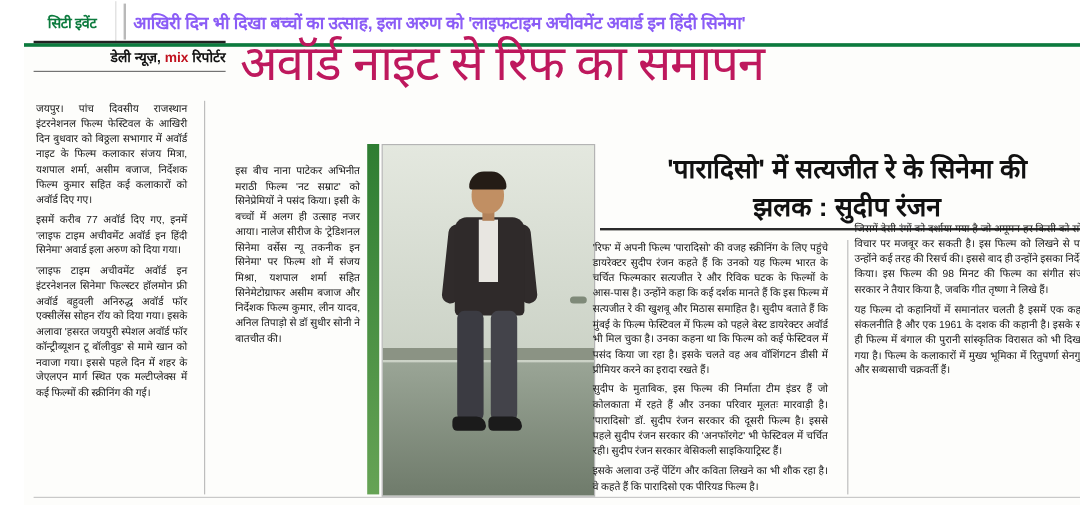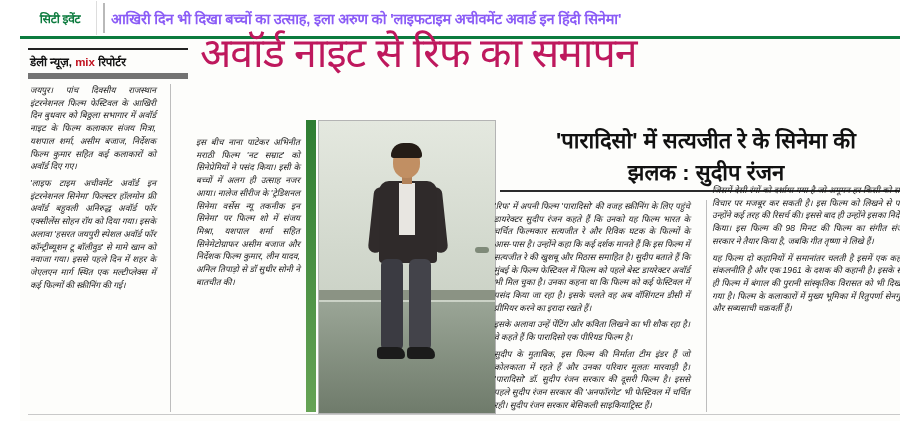--- a/index.html
+++ b/index.html
@@ -59,25 +59,26 @@
     letter-spacing: -0.2px;
     white-space: nowrap;
     overflow: hidden;
     padding-right: 4px;
   }
 
   
   .byline-box {
     position: absolute;
     left: 8px;
-    top: 48px;
+    top: 34px;
     width: 158px;
     border-top: 2px solid #222;
-    border-bottom: 6px solid #737373;
+    border-bottom: 1px solid #737373;
     padding: 4px 0 4px 2px;
+    text-align: right;
   }
   .byline-box .b1 {
     font-size: 11.5px;
     font-weight: bold;
     color: #111;
   }
   .byline-box .b1 em {
     font-style: normal;
     color: #c1121f;
     font-weight: bold;
@@ -211,21 +212,20 @@
 
   
   .col {
     position: absolute;
     font-size: 8.6px;
     line-height: 1.48;
     color: #161616;
     text-align: justify;
     text-justify: inter-word;
     word-spacing: -0.3px;
-    font-style: italic;
   }
   .col-1 { left: 10px;  top: 84px;  width: 126px; }
   .col-2 { left: 176px; top: 136px; width: 104px; }
   .col-3 { left: 474px; top: 200px; width: 196px; }
   .col-4 { left: 692px; top: 184px; width: 198px; }
 
   .col p { margin: 0 0 4px 0; }
 
   .divider-v {
     position: absolute;
@@ -295,31 +295,32 @@
     <div class="ph-shoeL"></div>
     <div class="ph-shoeR"></div>
     <div class="ph-cap"></div>
   </div>
 
   <div class="divider-v dv1"></div>
   <div class="divider-v dv3"></div>
 
   <div class="col col-1">
     <p>जयपुर। पांच दिवसीय राजस्थान इंटरनेशनल फिल्म फेस्टिवल के आखिरी दिन बुधवार को बिठ्ठला सभागार में अवॉर्ड नाइट के फिल्म कलाकार संजय मित्रा, यशपाल शर्मा, असीम बजाज, निर्देशक फिल्म कुमार सहित कई कलाकारों को अवॉर्ड दिए गए।</p>
+    <p>इसमें करीब 77 अवॉर्ड दिए गए, इनमें 'लाइफ टाइम अचीवमेंट अवॉर्ड इन हिंदी सिनेमा' अवार्ड इला अरुण को दिया गया।</p>
     <p>'लाइफ टाइम अचीवमेंट अवॉर्ड इन इंटरनेशनल सिनेमा' फिल्स्टर हॉलमोन फ्री अवॉर्ड बहुवली अनिरुद्ध अवॉर्ड फॉर एक्सीलेंस सोहन रॉय को दिया गया। इसके अलावा 'हसरत जयपुरी स्पेशल अवॉर्ड फॉर कॉन्ट्रीब्यूशन टू बॉलीवुड' से मामे खान को नवाजा गया। इससे पहले दिन में शहर के जेएलएन मार्ग स्थित एक मल्टीप्लेक्स में कई फिल्मों की स्क्रीनिंग की गई।</p>
   </div>
 
   <div class="col col-2">
     <p>इस बीच नाना पाटेकर अभिनीत मराठी फिल्म 'नट सम्राट' को सिनेप्रेमियों ने पसंद किया। इसी के बच्चों में अलग ही उत्साह नजर आया। नालेज सीरीज के 'ट्रेडिशनल सिनेमा वर्सेस न्यू तकनीक इन सिनेमा' पर फिल्म शो में संजय मिश्रा, यशपाल शर्मा सहित सिनेमेटोग्राफर असीम बजाज और निर्देशक फिल्म कुमार, लीन यादव, अनिल तिपाड़ो से डॉ सुधीर सोनी ने बातचीत की।</p>
   </div>
 
   <div class="col col-3">
     <p>'रिफ' में अपनी फिल्म 'पारादिसो' की वजह स्क्रीनिंग के लिए पहुंचे डायरेक्टर सुदीप रंजन कहते हैं कि उनको यह फिल्म भारत के चर्चित फिल्मकार सत्यजीत रे और रिविक घटक के फिल्मों के आस-पास है। उन्होंने कहा कि कई दर्शक मानते हैं कि इस फिल्म में सत्यजीत रे की खुशबू और मिठास समाहित है। सुदीप बताते हैं कि मुंबई के फिल्म फेस्टिवल में फिल्म को पहले बेस्ट डायरेक्टर अवॉर्ड भी मिल चुका है। उनका कहना था कि फिल्म को कई फेस्टिवल में पसंद किया जा रहा है। इसके चलते वह अब वॉशिंगटन डीसी में प्रीमियर करने का इरादा रखते हैं।</p>
+    <p>सुदीप के मुताबिक, इस फिल्म की निर्माता टीम इंडर हैं जो कोलकाता में रहते हैं और उनका परिवार मूलतः मारवाड़ी है। 'पारादिसो' डॉ. सुदीप रंजन सरकार की दूसरी फिल्म है। इससे पहले सुदीप रंजन सरकार की 'अनफॉरगेट' भी फेस्टिवल में चर्चित रही। सुदीप रंजन सरकार बेसिकली साइकियाट्रिस्ट हैं।</p>
     <p>इसके अलावा उन्हें पेंटिंग और कविता लिखने का भी शौक रहा है। वे कहते हैं कि पारादिसो एक पीरियड फिल्म है।</p>
-    <p>सुदीप के मुताबिक, इस फिल्म की निर्माता टीम इंडर हैं जो कोलकाता में रहते हैं और उनका परिवार मूलतः मारवाड़ी है। 'पारादिसो' डॉ. सुदीप रंजन सरकार की दूसरी फिल्म है। इससे पहले सुदीप रंजन सरकार की 'अनफॉरगेट' भी फेस्टिवल में चर्चित रही। सुदीप रंजन सरकार बेसिकली साइकियाट्रिस्ट हैं।</p>
   </div>
 
   <div class="col col-4">
     <p>जिसमें देसी रंगों को दर्शाया गया है जो अमूमन हर किसी को सोच-विचार पर मजबूर कर सकती है। इस फिल्म को लिखने से पहले उन्होंने कई तरह की रिसर्च की। इससे बाद ही उन्होंने इसका निर्देशन किया। इस फिल्म की 98 मिनट की फिल्म का संगीत संजीव सरकार ने तैयार किया है, जबकि गीत तृष्णा ने लिखे हैं।</p>
     <p>यह फिल्म दो कहानियों में समानांतर चलती है इसमें एक कहानी संकलनीति है और एक 1961 के दशक की कहानी है। इसके साथ ही फिल्म में बंगाल की पुरानी सांस्कृतिक विरासत को भी दिखाया गया है। फिल्म के कलाकारों में मुख्य भूमिका में रितुपर्णा सेनगुप्ता और सब्यसाची चक्रवर्ती हैं।</p>
   </div>
 
   <div class="bottom-rule"></div>
 </div>
 

